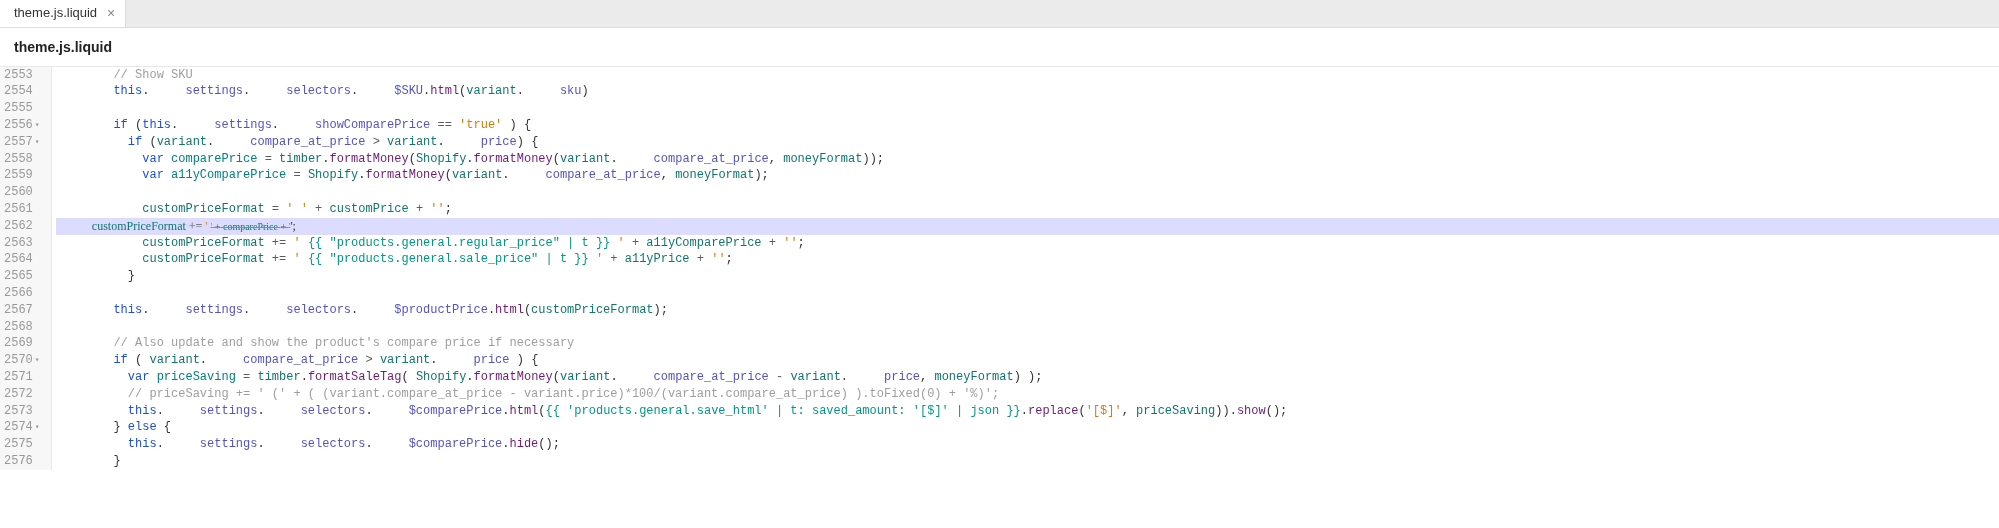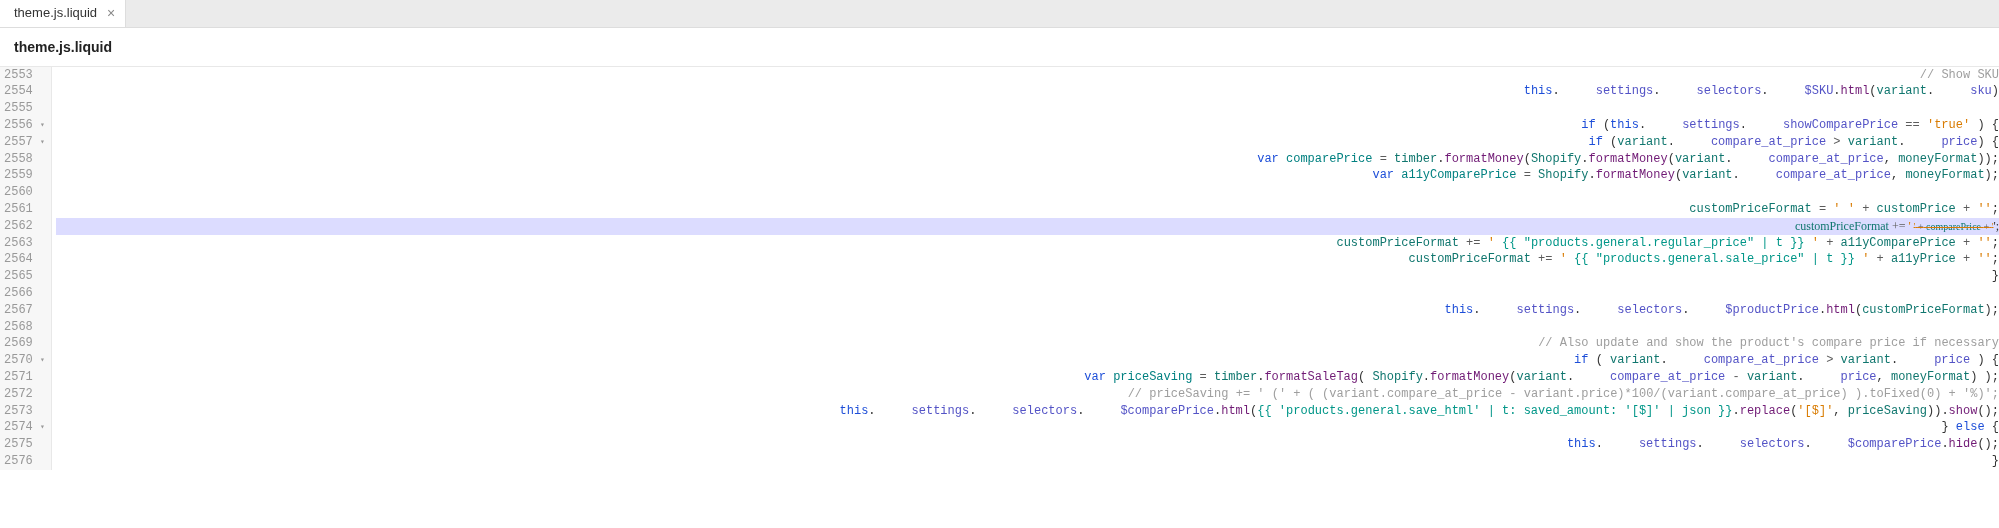--- a/index.html
+++ b/index.html
@@ -44,21 +44,20 @@
 }
 .editor {
   display: flex;
   font-family: Menlo, Monaco, "Courier New", monospace;
   font-size: 12px;
   white-space: pre;
 }
 .gutter {
   background: #f7f7f7;
   color: #999;
-  text-align: right;
   padding: 0 6px 0 4px;
   user-select: none;
   border-right: 1px solid #e8e8e8;
 }
 .gutter-line {
   height: 16.8px;
   line-height: 16.8px;
   display: flex;
   align-items: center;
   justify-content: flex-end;
@@ -66,21 +65,20 @@
 }
 .fold {
   color: #999;
   font-size: 8px;
   width: 10px;
   display: inline-block;
 }
 .code {
   padding-left: 4px;
   flex: 1;
-  text-align: right;
 }
 .code-line {
   height: 16.8px;
   line-height: 16.8px;
 }
 .line-highlight {
   background: #dcdcff;
   font-family: Liberation Serif, serif;
 }
 .c-comment { color: #9e9e9e; }

